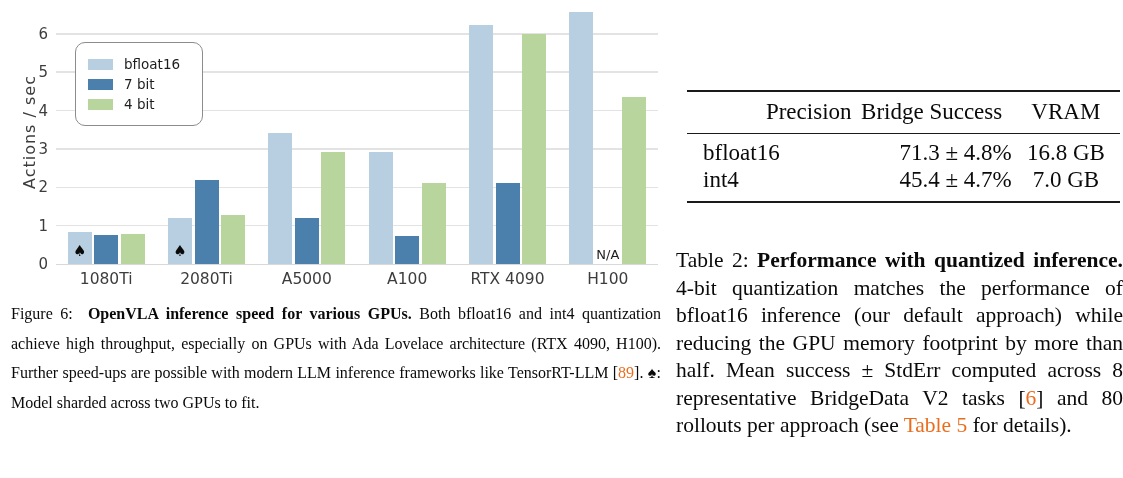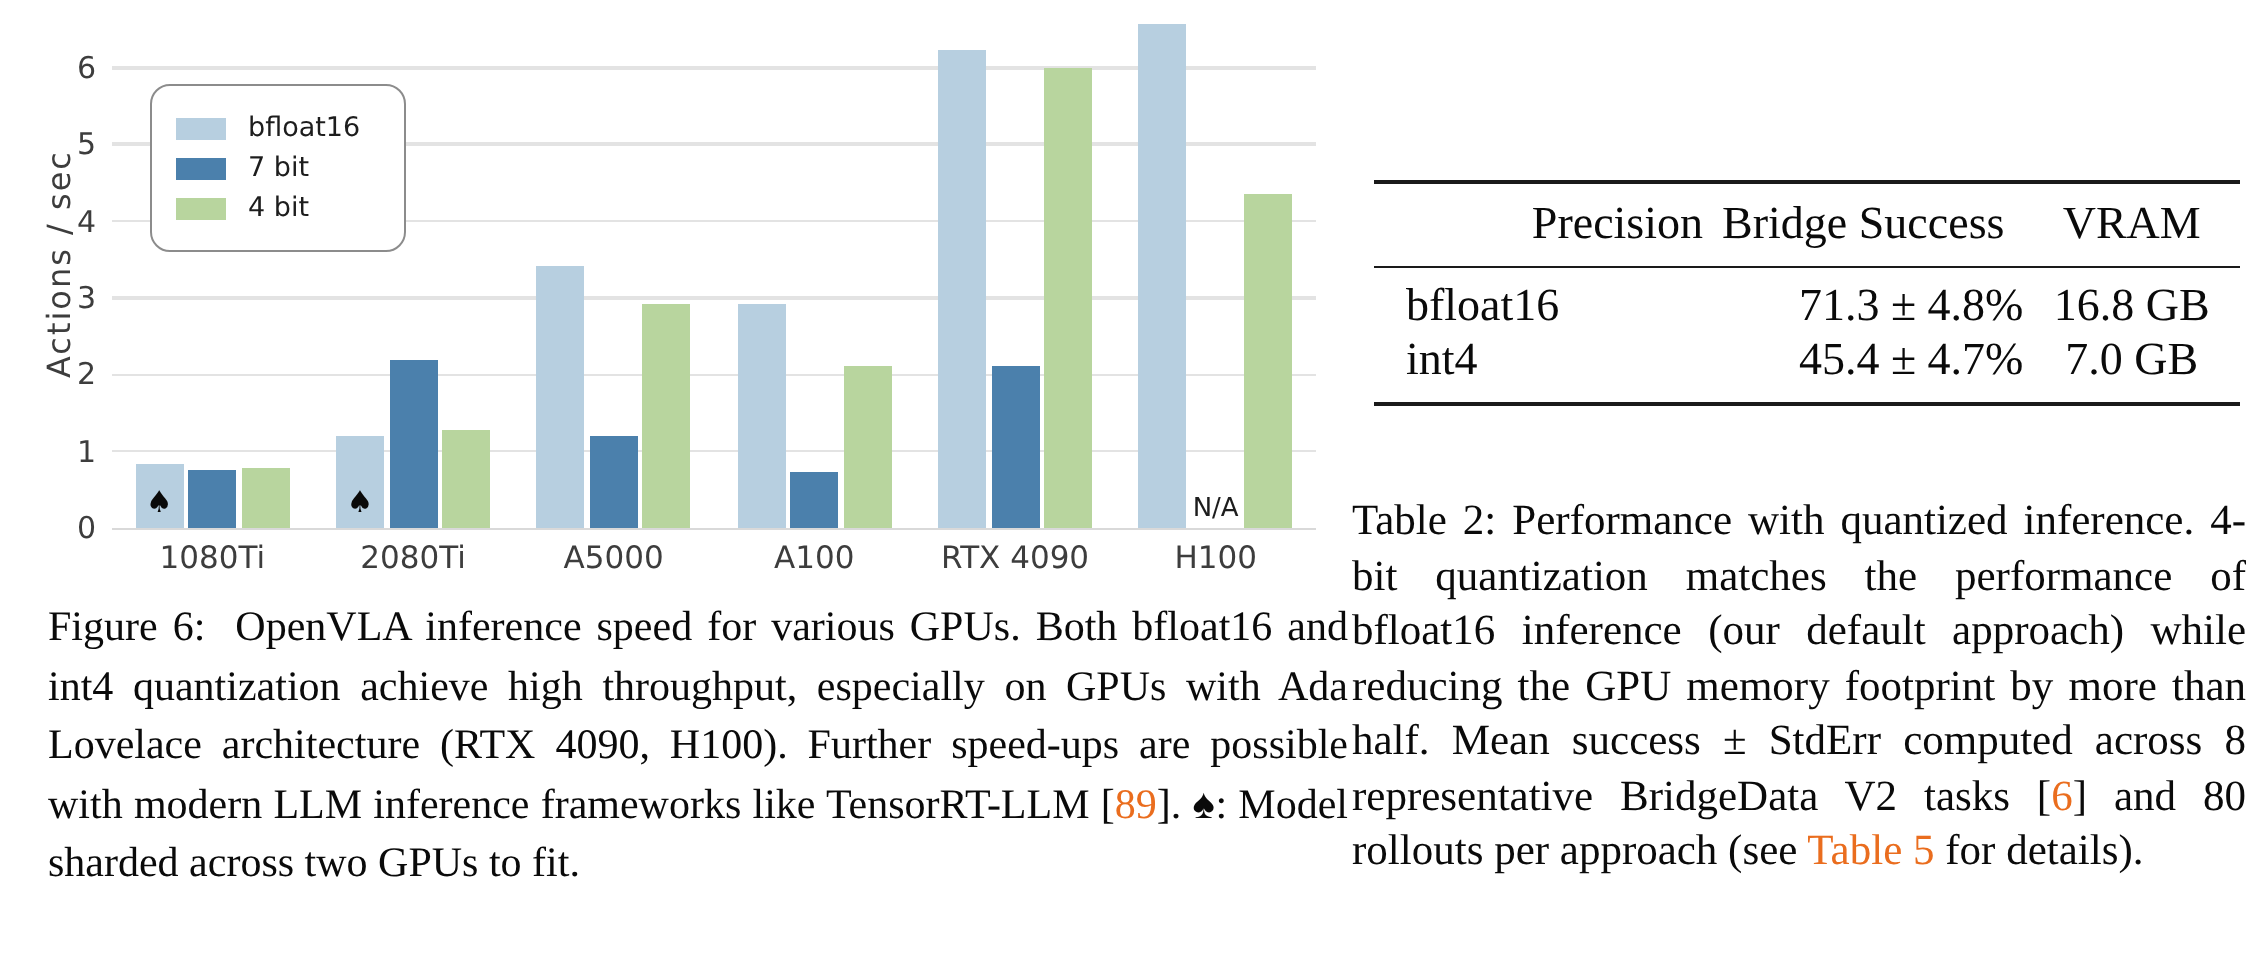--- a/index.html
+++ b/index.html
@@ -22,23 +22,23 @@
   .na{position:absolute;font-size:13px;color:#1d1d1d;transform:translateX(-50%);z-index:2;}
   .spade{position:absolute;font-size:15px;color:#0a0a0a;transform:translateX(-50%);z-index:2;}
   .legend{position:absolute;left:19px;top:42px;z-index:3;background:#ffffff;
           border:1.5px solid #8c8c8c;border-radius:10px;padding:9px 22px 9px 12px;}
   .legend-item{display:flex;align-items:center;margin:4px 0;}
   .swatch{width:25px;height:11px;margin-right:11px;flex:0 0 auto;}
   .legend-label{font-size:13.5px;color:#1d1d1d;white-space:nowrap;}
 
   
   .caption{margin:0;text-align:justify;}
-  .fig-caption{position:absolute;left:24px;top:299px;width:650px;
-               font-size:21px;line-height:29.5px;}
-  .seg-bold{font-weight:normal;margin-top:18px;}
+  .fig-caption{position:absolute;left:11px;top:299px;width:650px;
+               font-size:16px;line-height:29.5px;}
+  .seg-bold{font-weight:bold;margin-top:18px;}
   .seg-ref{color:#ea6d1e;text-decoration:none;cursor:pointer;}
 
   
   .tab-panel{position:absolute;left:676px;top:0;width:447px;height:478px;}
   table.booktab{position:absolute;left:11px;top:90px;width:433px;
                 border-collapse:collapse;border-top:2.5px solid #1a1a1a;
                 border-bottom:2.5px solid #1a1a1a;
                 font-size:23px;color:#0a0a0a;}
   table.booktab th{font-weight:normal;border-bottom:1.5px solid #1a1a1a;
                    padding:7px 0 8px 0;}

